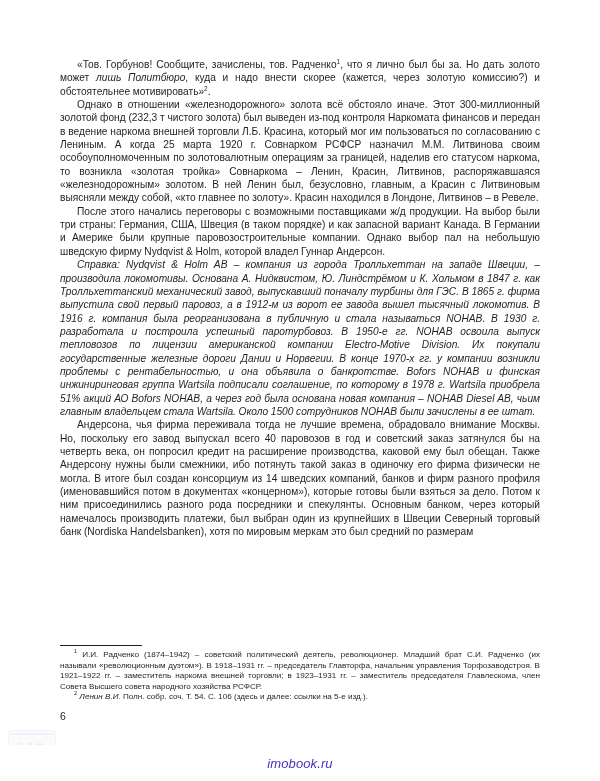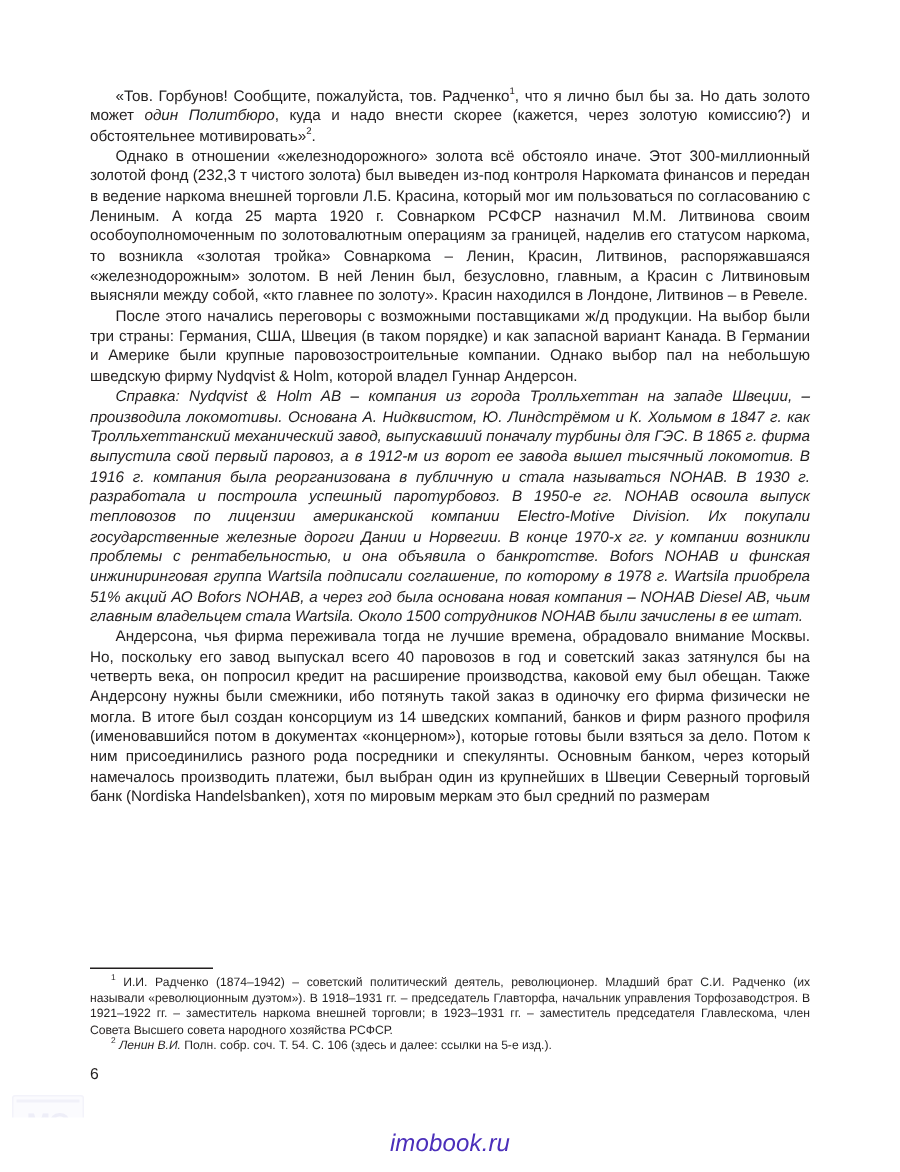--- a/index.html
+++ b/index.html
@@ -98,21 +98,21 @@
     left: 0;
     right: 0;
     bottom: 0;
     height: 36px;
     display: flex;
     align-items: center;
     justify-content: center;
     background: #ffffff;
   }
   .site-footer .url {
-    font-size: 16px;
+    font-size: 13px;
     font-style: italic;
     color: #4b2fba;
     letter-spacing: 0.1px;
   }
 
   
   .watermark {
     position: absolute;
     left: 8px;
     bottom: 13px;
@@ -148,21 +148,21 @@
     font-family: "Liberation Sans", sans-serif;
     letter-spacing: -1px;
   }
 </style>
 </head>
 <body>
 
 <div class="page">
 
   <div class="content">
-    <p class="para" id="p1"><span>«Тов. Горбунов! Сообщите, пожалуйста, тов. Радченко</span><sup class="fnref">1</sup><span>, что я лично был бы за. Но дать золото может </span><i class="it">один Политбюро</i><span>, куда и надо внести скорее (кажется, через золотую комиссию?) и обстоятельнее мотивировать»</span><sup class="fnref">2</sup><span>.</span></p>
+    <p class="para" id="p1"><span>«Тов. Горбунов! Сообщите, зачислены, тов. Радченко</span><sup class="fnref">1</sup><span>, что я лично был бы за. Но дать золото может </span><i class="it">лишь Политбюро</i><span>, куда и надо внести скорее (кажется, через золотую комиссию?) и обстоятельнее мотивировать»</span><sup class="fnref">2</sup><span>.</span></p>
     <p class="para" id="p2"><span>Однако в отношении «железнодорожного» золота всё обстояло иначе. Этот 300-миллионный золотой фонд (232,3 т чистого золота) был выведен из-под контроля Наркомата финансов и передан в ведение наркома внешней торговли Л.Б. Красина, который мог им пользоваться по согласованию с Лениным. А когда 25 марта 1920 г. Совнарком РСФСР назначил М.М. Литвинова своим особоуполномоченным по золотовалютным операциям за границей, наделив его статусом наркома, то возникла «золотая тройка» Совнаркома – Ленин, Красин, Литвинов, распоряжавшаяся «железнодорожным» золотом. В ней Ленин был, безусловно, главным, а Красин с Литвиновым выясняли между собой, «кто главнее по золоту». Красин находился в Лондоне, Литвинов – в Ревеле.</span></p>
     <p class="para" id="p3"><span>После этого начались переговоры с возможными поставщиками ж/д продукции. На выбор были три страны: Германия, США, Швеция (в таком порядке) и как запасной вариант Канада. В Германии и Америке были крупные паровозостроительные компании. Однако выбор пал на небольшую шведскую фирму Nydqvist &amp; Holm, которой владел Гуннар Андерсон.</span></p>
     <p class="para spravka" id="p4"><b>Справка</b><span>: Nydqvist &amp; Holm AB – компания из города Тролльхеттан на западе Швеции, – производила локомотивы. Основана А. Нидквистом, Ю. Линдстрёмом и К. Хольмом в 1847 г. как Тролльхеттанский механический завод, выпускавший поначалу турбины для ГЭС. В 1865 г. фирма выпустила свой первый паровоз, а в 1912-м из ворот ее завода вышел тысячный локомотив. В 1916 г. компания была реорганизована в публичную и стала называться NOHAB. В 1930 г. разработала и построила успешный паротурбовоз. В 1950-е гг. NOHAB освоила выпуск тепловозов по лицензии американской компании Electro-Motive Division. Их покупали государственные железные дороги Дании и Норвегии. В конце 1970-х гг. у компании возникли проблемы с рентабельностью, и она объявила о банкротстве. Bofors NOHAB и финская инжиниринговая группа Wartsila подписали соглашение, по которому в 1978 г. Wartsila приобрела 51% акций АО Bofors NOHAB, а через год была основана новая компания – NOHAB Diesel AB, чьим главным владельцем стала Wartsila. Около 1500 сотрудников NOHAB были зачислены в ее штат.</span></p>
     <p class="para" id="p5"><span>Андерсона, чья фирма переживала тогда не лучшие времена, обрадовало внимание Москвы. Но, поскольку его завод выпускал всего 40 паровозов в год и советский заказ затянулся бы на четверть века, он попросил кредит на расширение производства, каковой ему был обещан. Также Андерсону нужны были смежники, ибо потянуть такой заказ в одиночку его фирма физически не могла. В итоге был создан консорциум из 14 шведских компаний, банков и фирм разного профиля (именовавшийся потом в документах «концерном»), которые готовы были взяться за дело. Потом к ним присоединились разного рода посредники и спекулянты. Основным банком, через который намечалось производить платежи, был выбран один из крупнейших в Швеции Северный торговый банк (Nordiska Handelsbanken), хотя по мировым меркам это был средний по размерам</span></p>
   </div>
 
   <div class="footnotes">
     <div class="fn-rule"></div>
     <p class="fn" id="fn1"><sup>1</sup> <span><span>И.И. Радченко (1874–1942) – советский политический деятель, революционер. Младший брат С.И. Радченко (их называли «революционным дуэтом»). В 1918–1931 гг. – председатель Главторфа, начальник управления Торфозаводстроя. В 1921–1922 гг. – заместитель наркома внешней торговли; в 1923–1931 гг. – заместитель председателя Главлескома, член Совета Высшего совета народного хозяйства РСФСР.</span></span></p>
     <p class="fn" id="fn2"><sup>2</sup> <span><i class="it">Ленин В.И.</i><span> Полн. собр. соч. Т. 54. С. 106 (здесь и далее: ссылки на 5-е изд.).</span></span></p>

